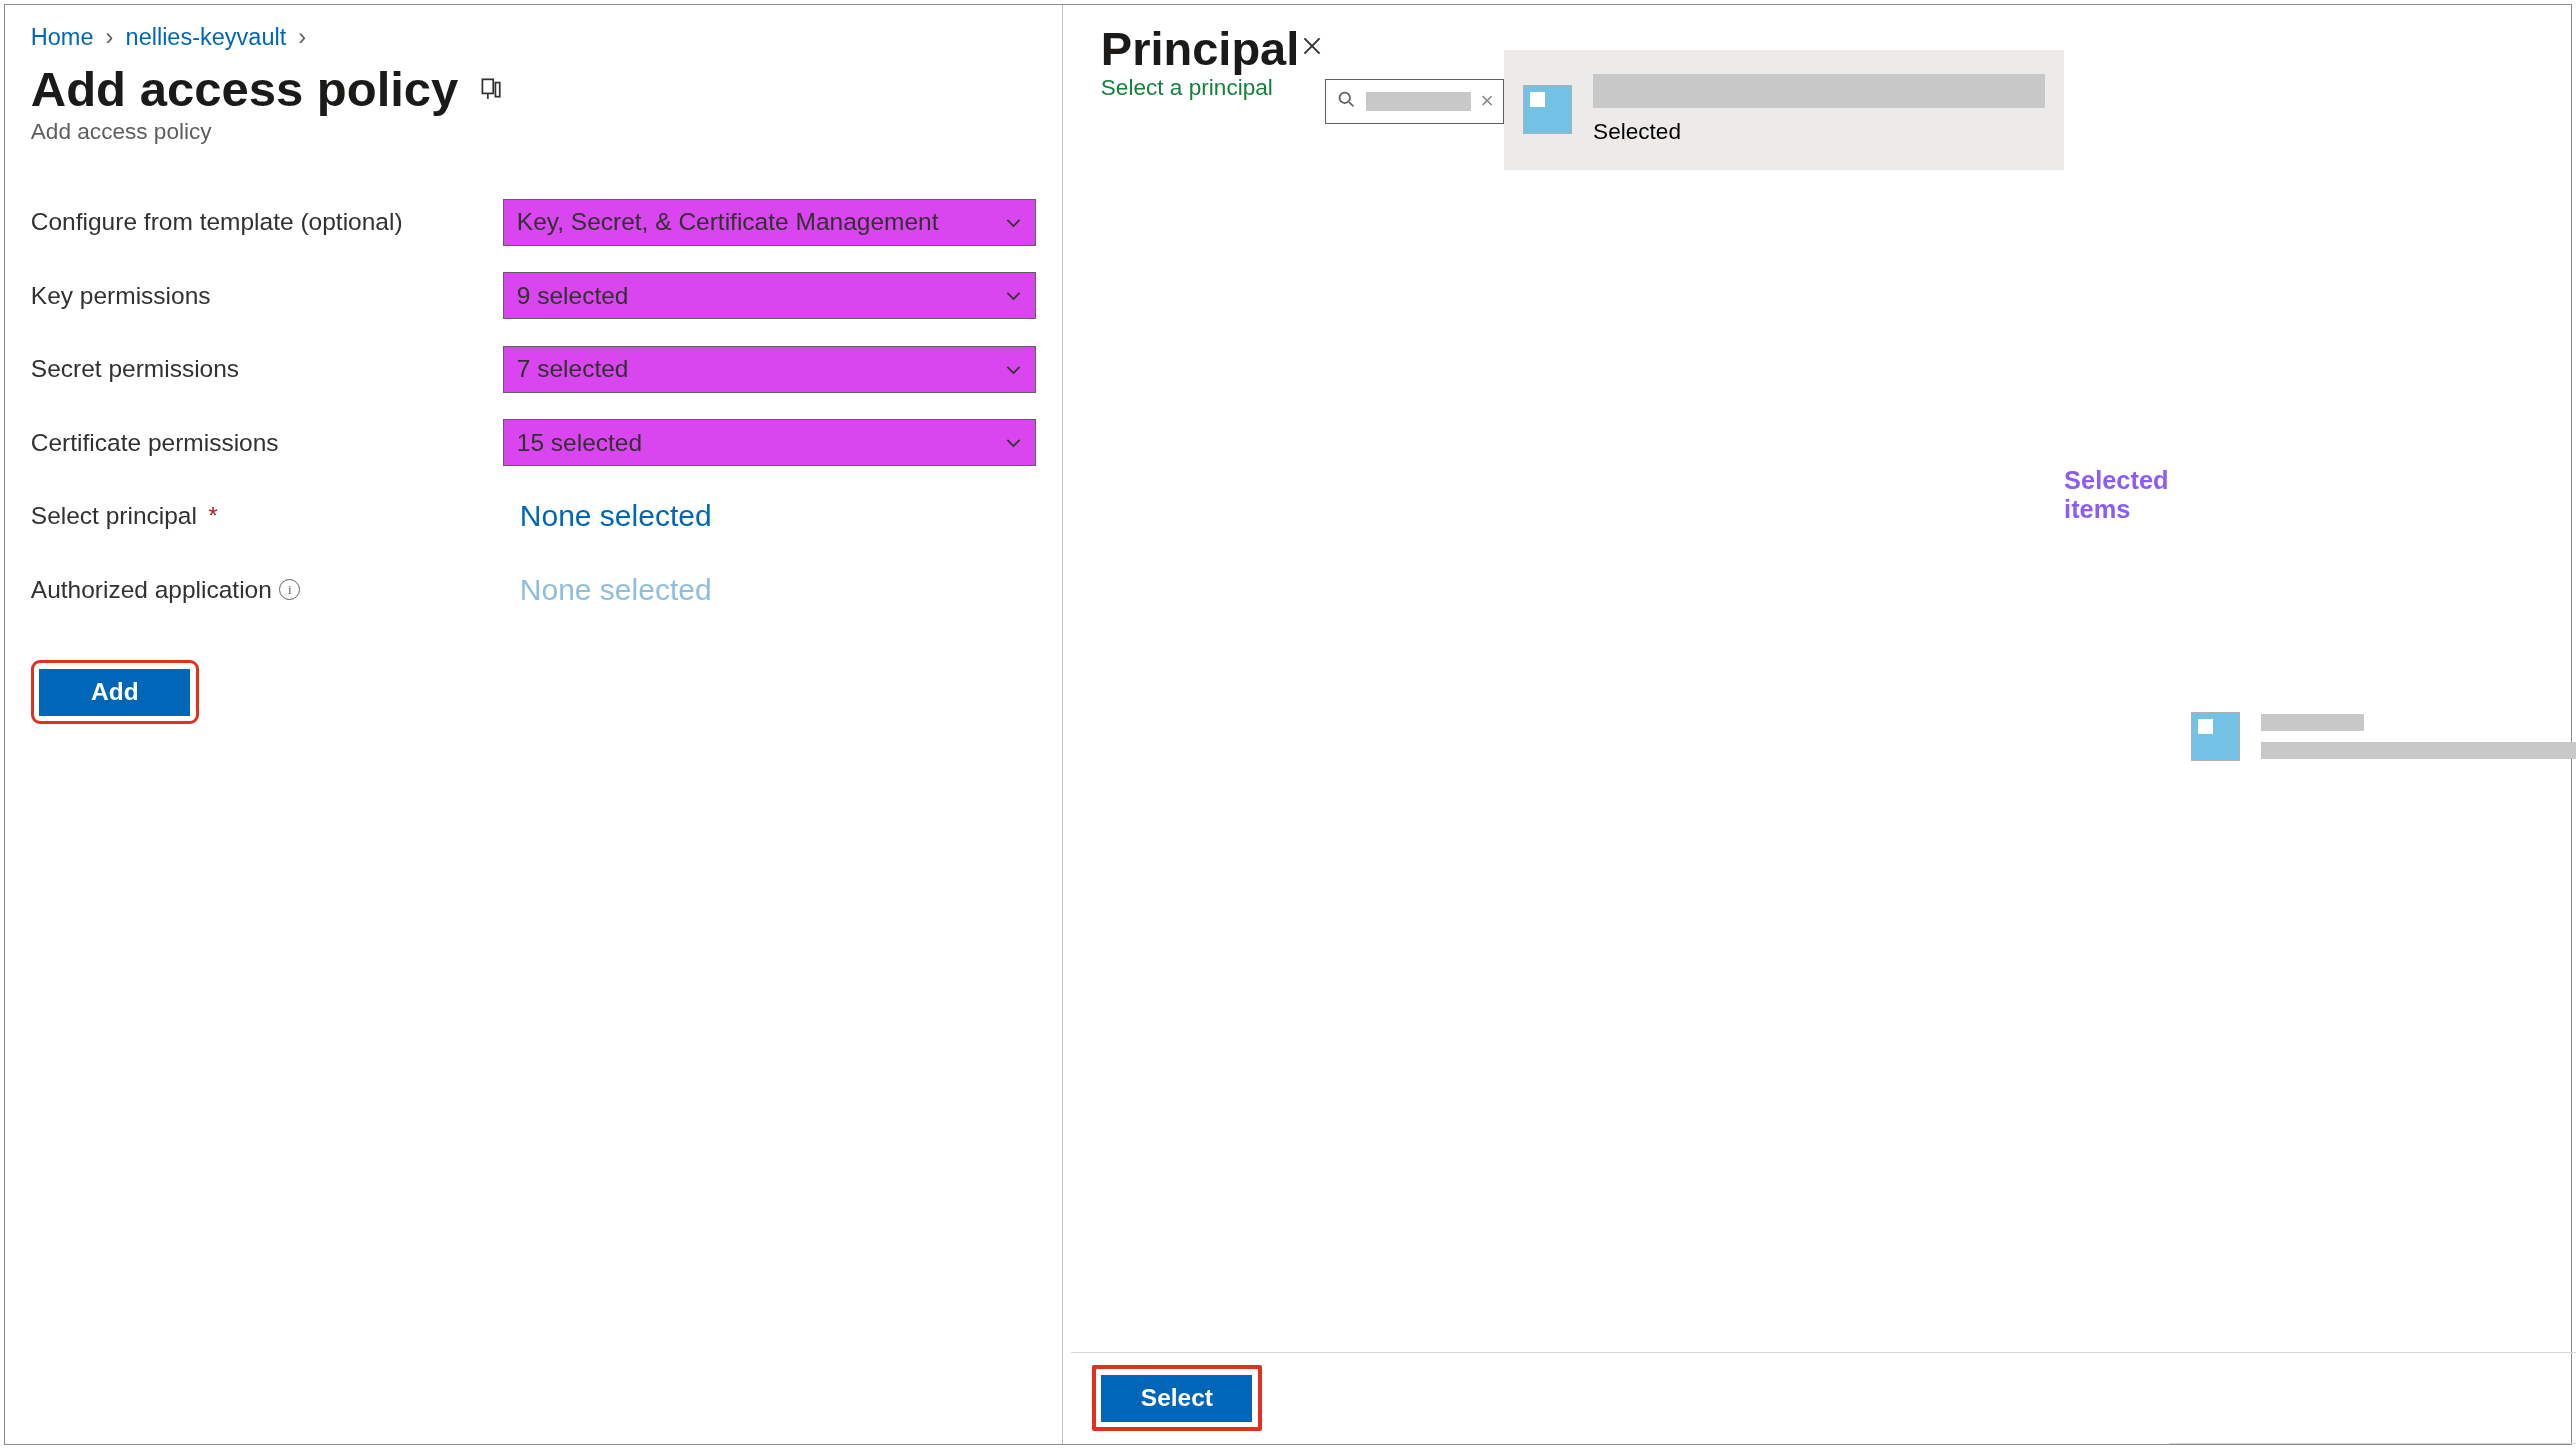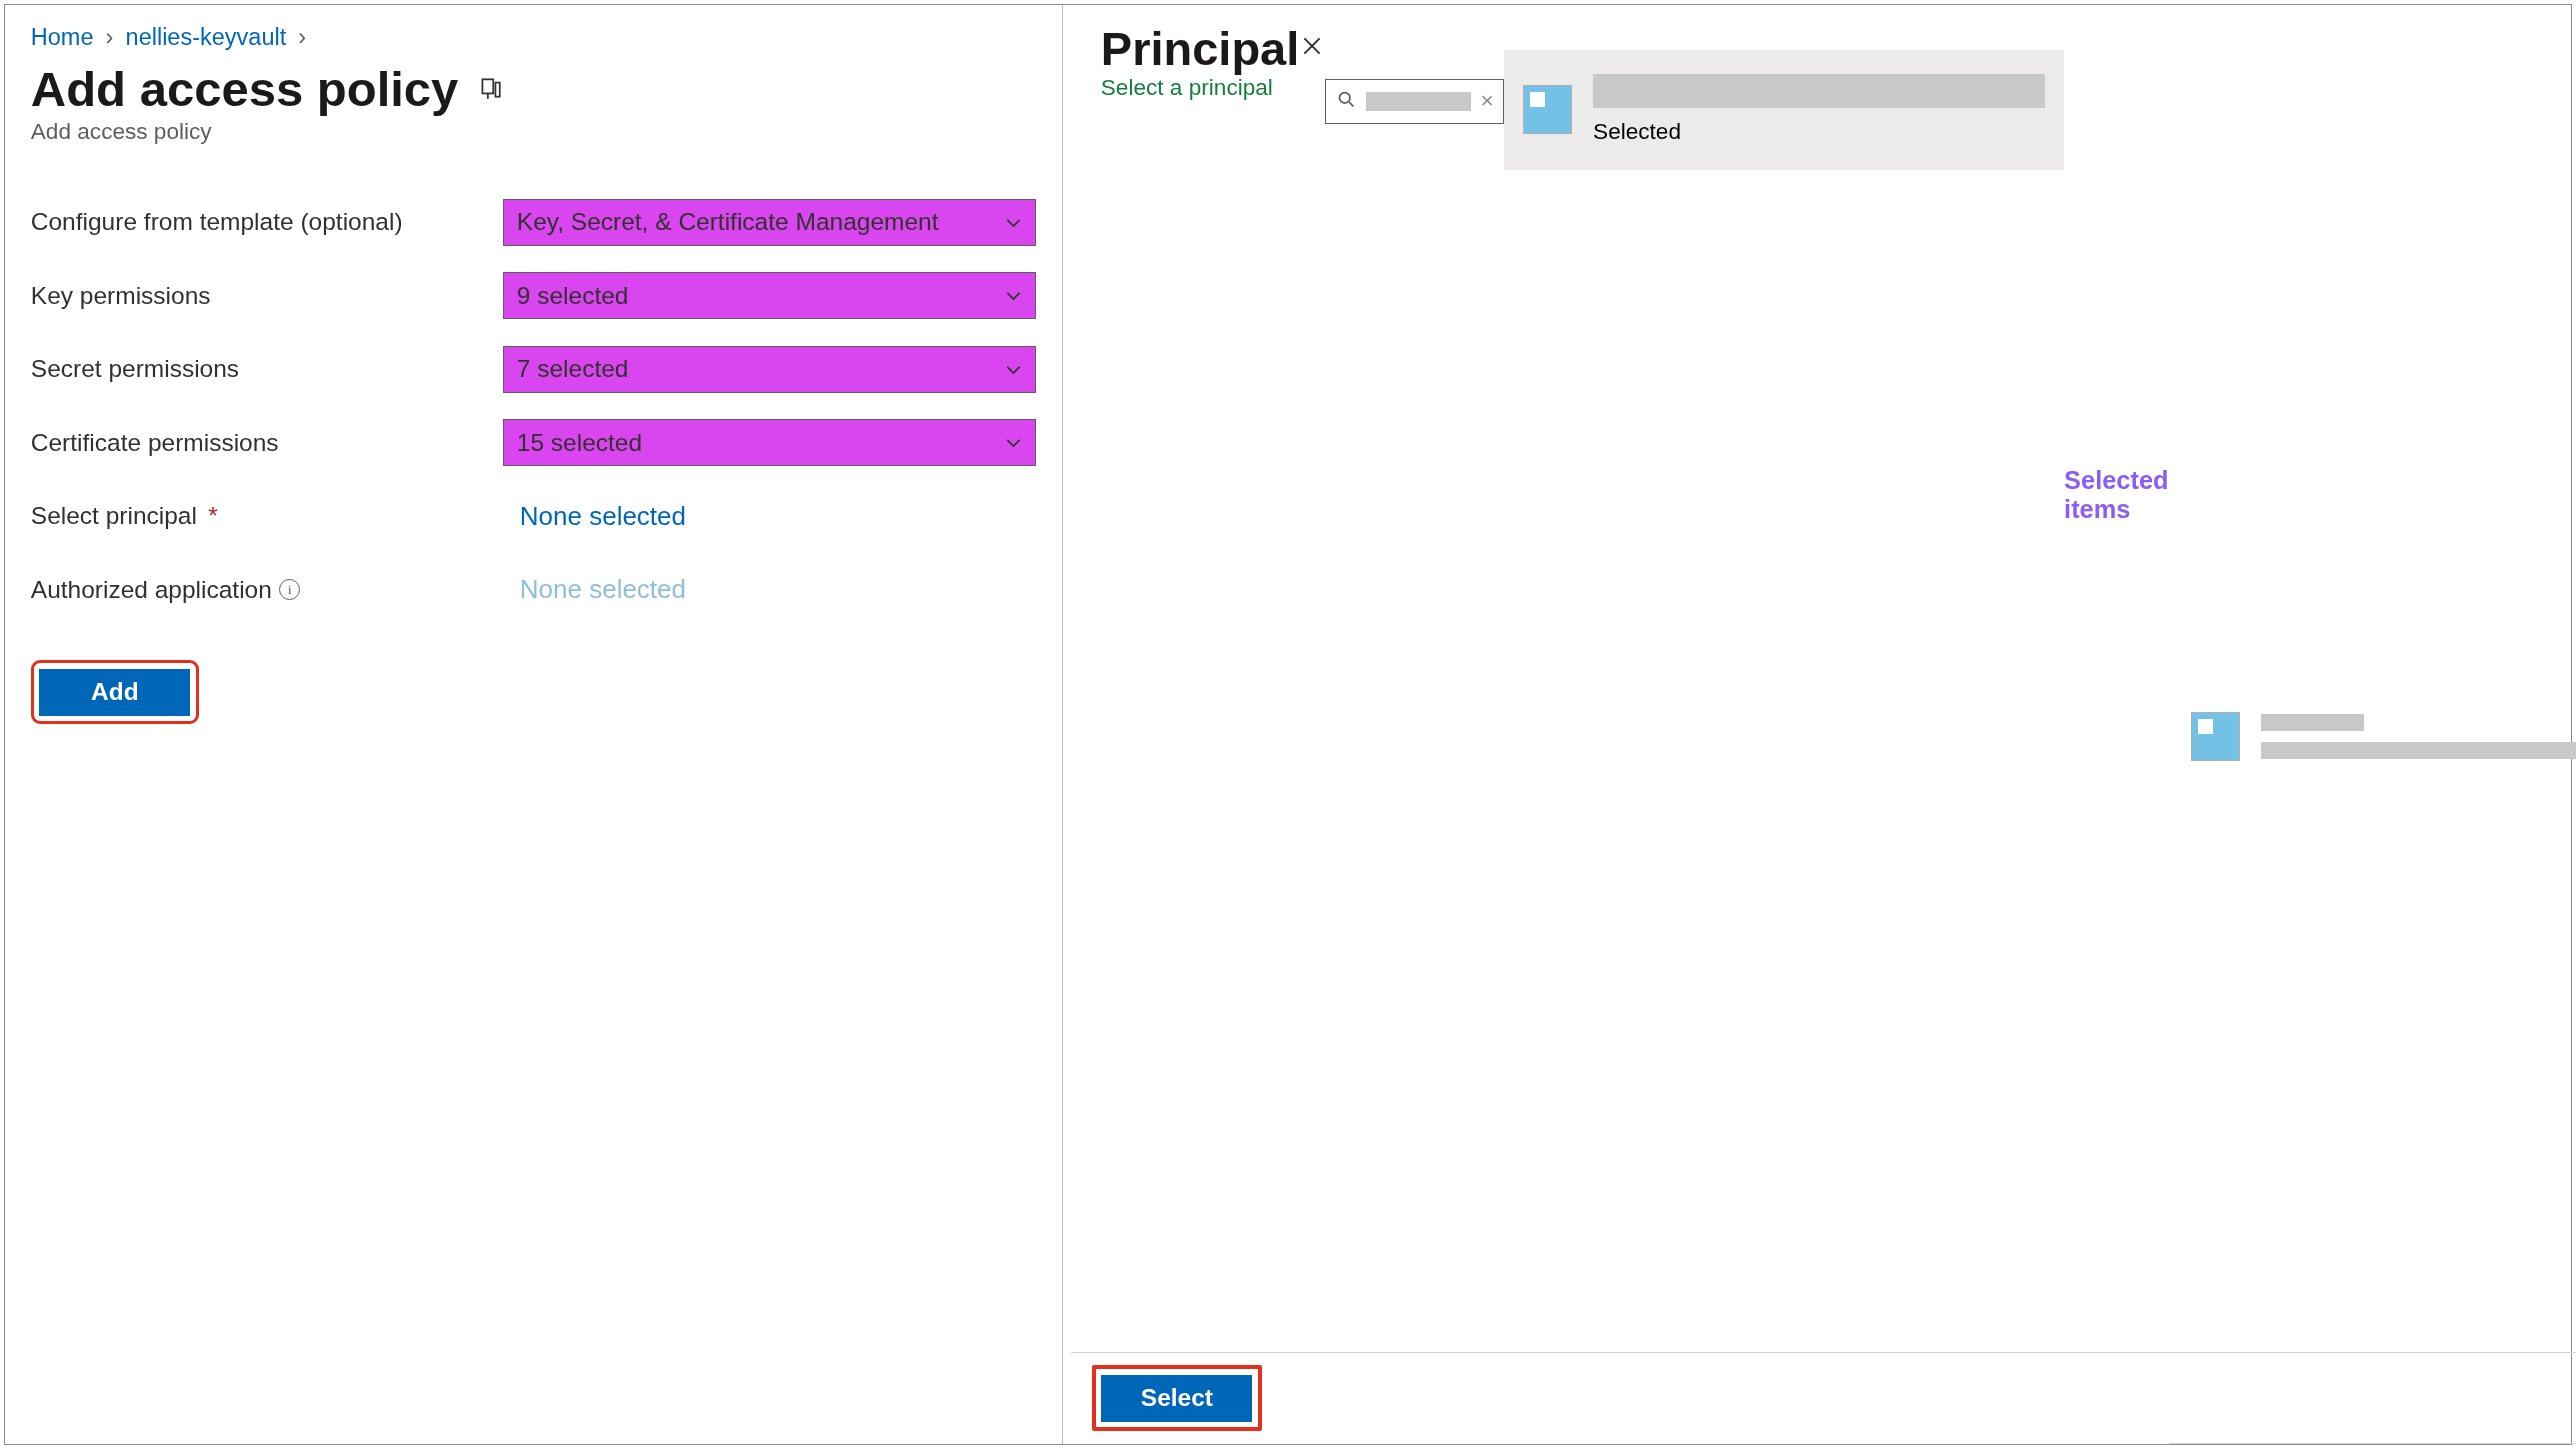--- a/index.html
+++ b/index.html
@@ -89,21 +89,21 @@
     align-items: center;
     justify-content: space-between;
     padding: 0 11.3px 0 13px;
     font-size: 24.5px;
     cursor: pointer;
     background: #d946ef;
   }
   .chev { display: inline-flex; }
   .chev svg { width: 21px; height: 21px; }
   .link-val {
-    font-size: 26px;
+    font-size: 30px;
     color: #0067b8;
     margin-left: 17px;
     cursor: pointer;
   }
   .link-val.disabled {
     color: #8fbde0;
     cursor: default;
   }
   .add-btn-wrap {
     margin-top: 21px;

